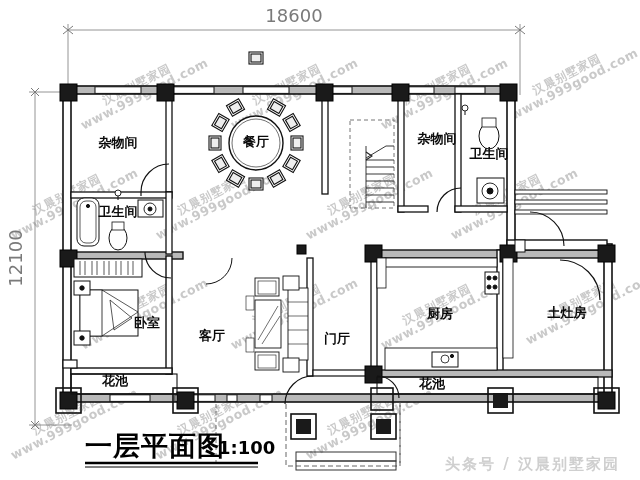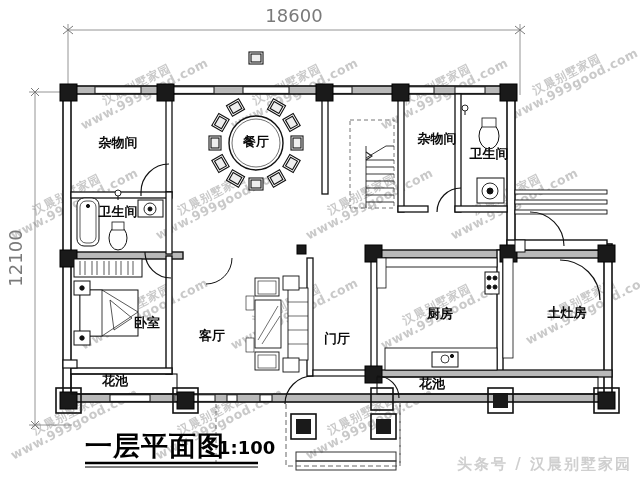--- a/index.html
+++ b/index.html
@@ -9,21 +9,21 @@
   }
   #stage{position:absolute;left:0;top:0;width:640px;height:480px;background:#fff;}
   svg#plan{position:absolute;left:0;top:0;width:640px;height:480px;display:block;}
   .wm{
     position:absolute;color:#c9c9c9;font-weight:bold;white-space:nowrap;
     transform-origin:left top;pointer-events:none;user-select:none;
   }
   .wm-cn{font-size:11.5px;letter-spacing:1px;}
   .wm-url{font-size:12.5px;letter-spacing:0.5px;}
   .footer-wm{
-    position:absolute;right:8px;bottom:6px;color:#cfcfcf;font-size:15px;
+    position:absolute;right:20px;bottom:6px;color:#cfcfcf;font-size:15px;
     font-weight:bold;letter-spacing:2px;white-space:nowrap;
   }
   .rlabel{font-weight:bold;fill:#0a0a0a;}
   .dimtxt{fill:#7a7a7a;}
   .titletxt{font-weight:bold;fill:#000;}
 </style>
 </head>
 <body>
 
 <div id="stage">

